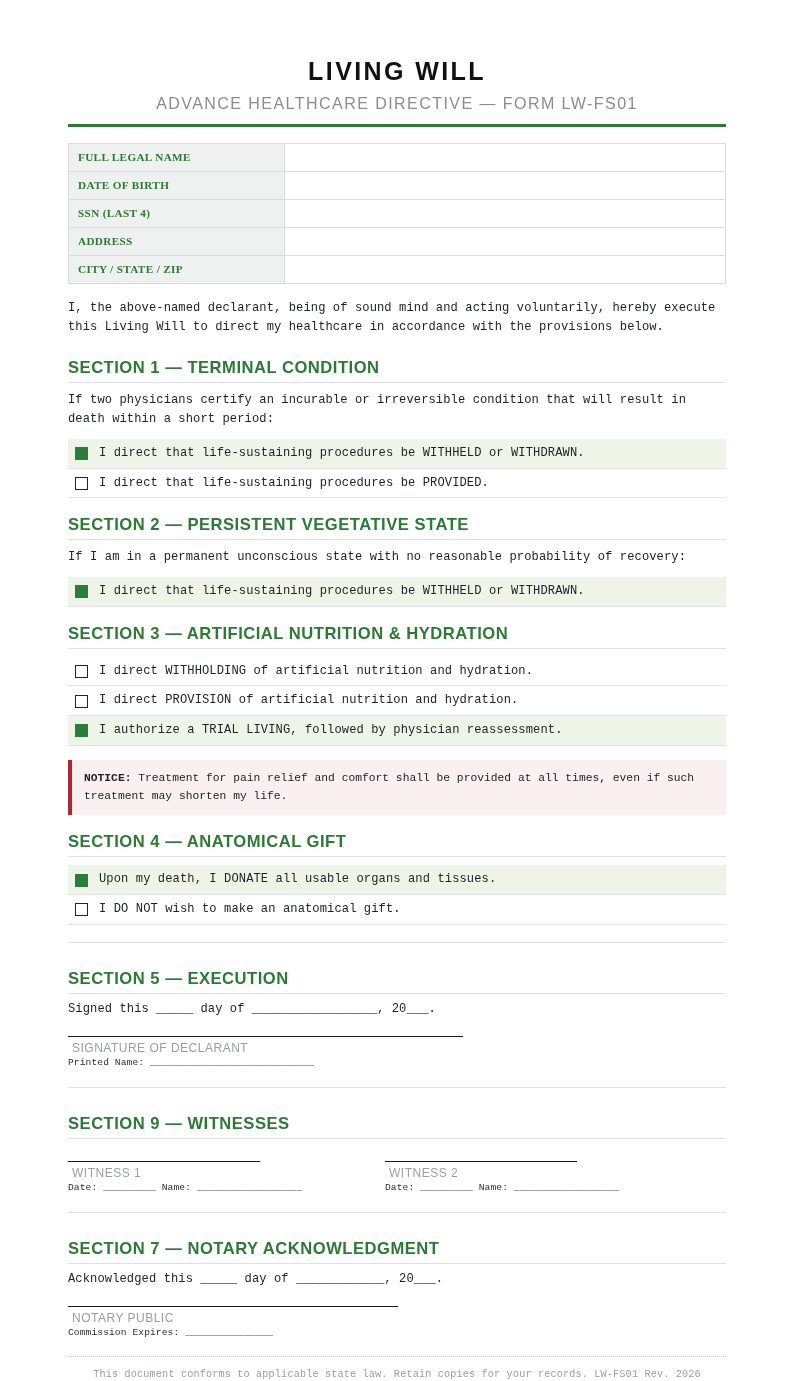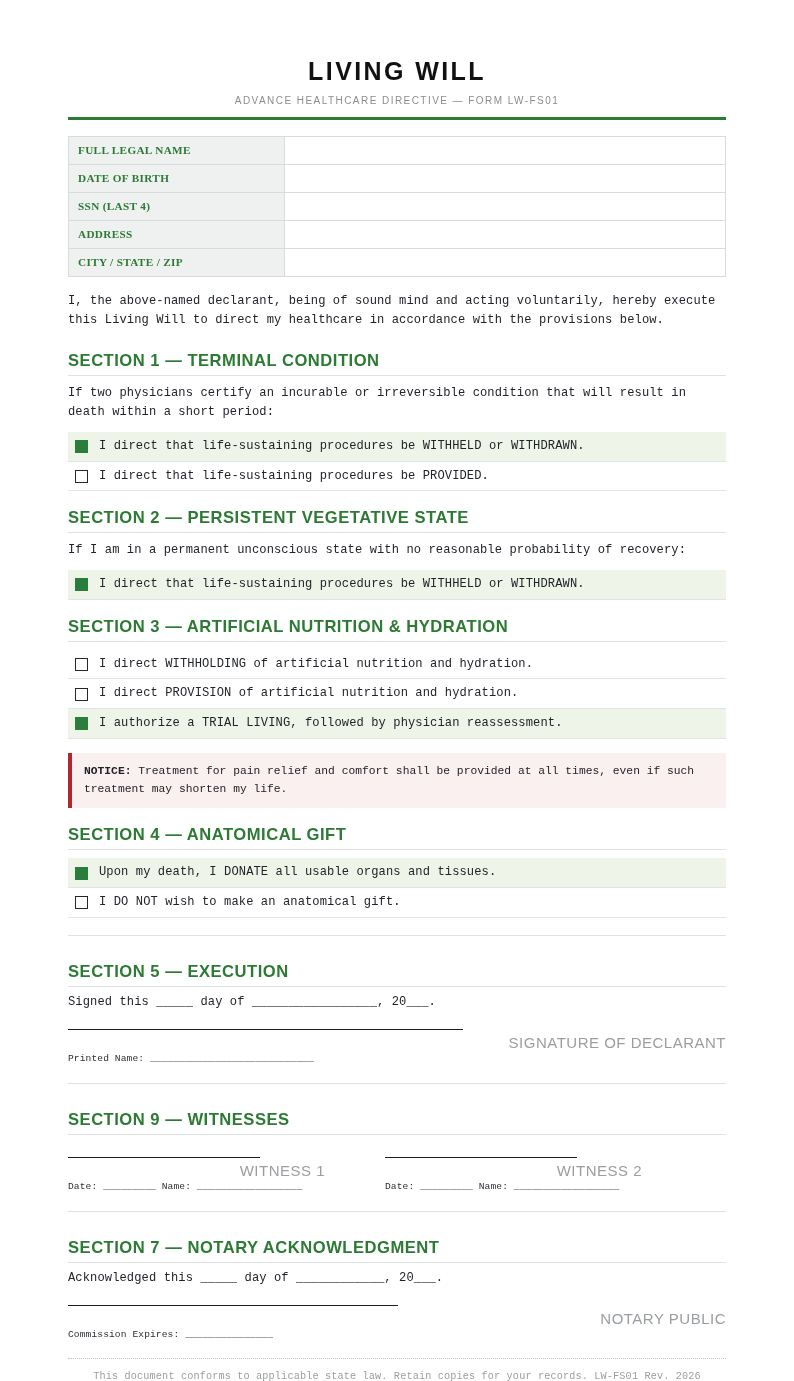--- a/index.html
+++ b/index.html
@@ -30,21 +30,21 @@
     font-weight: bold;
     font-size: 25px;
     letter-spacing: 2.4px;
     text-align: center;
     color: #111111;
     margin: 0 0 9px 0;
     line-height: 1.1;
   }
   .doc-subtitle {
     font-family: "Liberation Sans Narrow", "Liberation Sans", sans-serif;
-    font-size: 10px;
+    font-size: 16px;
     letter-spacing: 1.45px;
     text-align: center;
     color: #8a8d90;
     margin: 0 0 11px 0;
   }
   .header-rule {
     border: 0;
     border-top: 3px solid #2c7a34;
     margin: 0 0 16px 0;
   }
@@ -162,25 +162,24 @@
   .sig-rule {
     border: 0;
     border-top: 1.6px solid #1c1c1c;
     margin: 0 0 4px 0;
   }
   .sig-rule.w395 { width: 395px; }
   .sig-rule.w330 { width: 330px; }
   .sig-rule.w192 { width: 192px; }
   .sig-caption {
     font-family: "Liberation Sans Narrow", "Liberation Sans", sans-serif;
-    font-size: 15px;
+    font-size: 12px;
     letter-spacing: 0.5px;
     color: #9a9ea1;
     margin: 0 0 2px 4px;
-    text-align: right;
   }
   .sig-sub {
     font-size: 9.6px;
     letter-spacing: 0.1px;
     color: #2a2e33;
     margin: 0;
   }
 
   
   .witness-grid {

